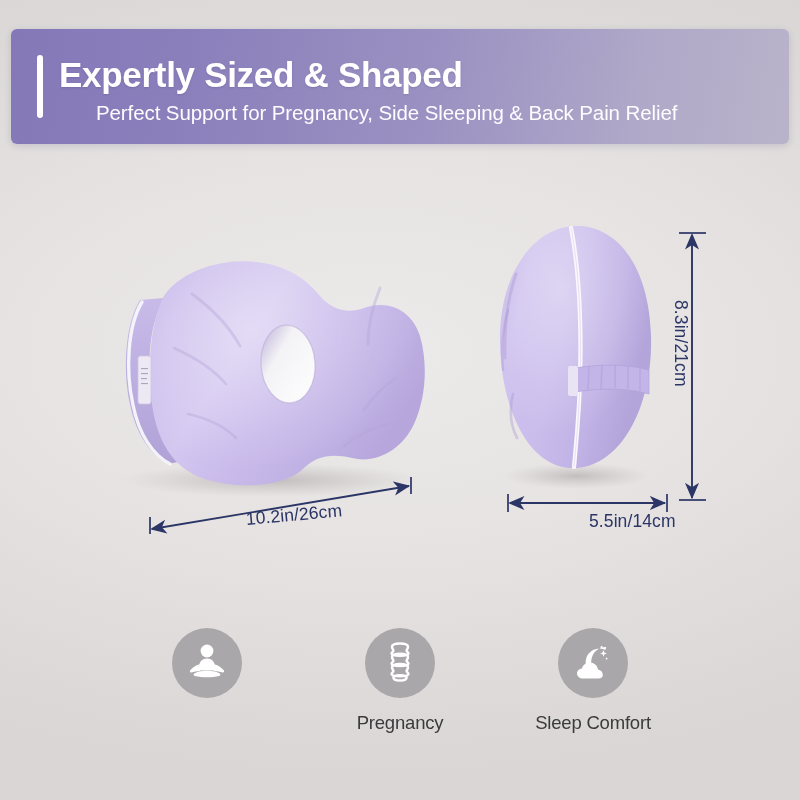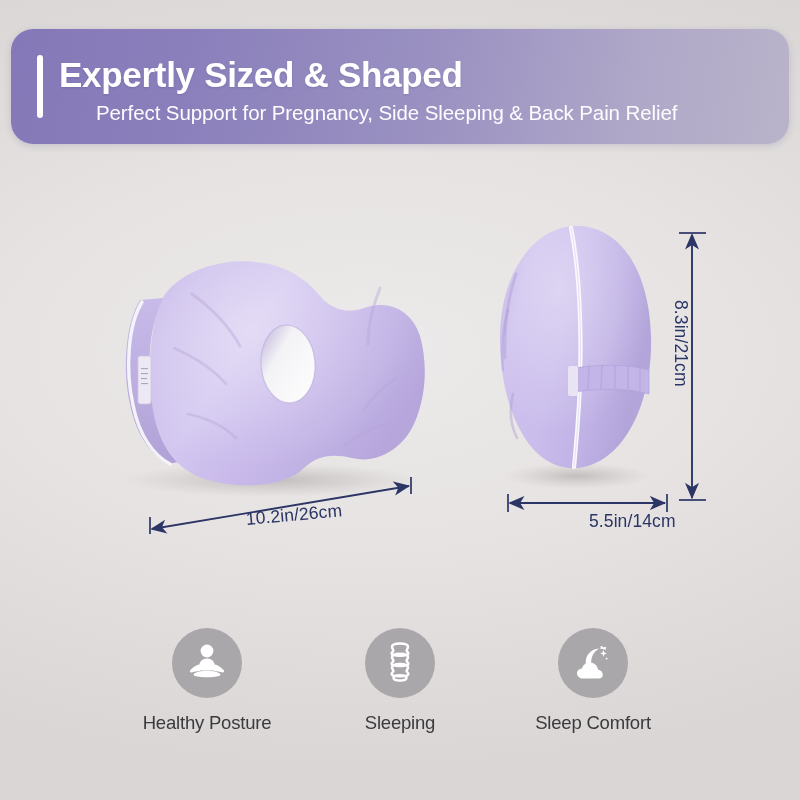--- a/index.html
+++ b/index.html
@@ -10,21 +10,21 @@
   }
   body {
     background:
       radial-gradient(ellipse 780px 420px at 46% 44%, #eceaea 0%, #e6e3e2 46%, #dedbda 78%, #d9d6d5 100%);
     position:relative;
   }
 
   
   .banner {
     position:absolute; left:11px; top:29px; width:778px; height:115px;
-    border-radius:22px;
+    border-radius:6px;
     background:linear-gradient(100deg, #8578b8 0%, #8a7fbb 22%, #9b92c2 55%, #afa8c8 80%, #b9b3ca 100%);
     box-shadow:0 2px 7px rgba(90,80,130,.20);
     overflow:hidden;
   }
   .banner-accent {
     position:absolute; left:26px; top:26px; width:6px; height:63px;
     background:#ffffff; border-radius:3px;
   }
   .banner-title {
     position:absolute; left:48px; top:25px;
@@ -275,21 +275,20 @@
           <path d="M15.6,24.2 C11.6,25.4 8.2,27.6 6.2,30.3 C5.4,31.4 6.1,32.7 7.4,32.4
                    C10.2,31.7 13.2,31.2 15.9,31.0 Z" fill="#fff"></path>
           <path d="M30.4,24.2 C34.4,25.4 37.8,27.6 39.8,30.3 C40.6,31.4 39.9,32.7 38.6,32.4
                    C35.8,31.7 32.8,31.2 30.1,31.0 Z" fill="#fff"></path>
           <path d="M10.5,33.2 C14.2,31.6 18.4,30.8 23,30.8 C27.6,30.8 31.8,31.6 35.5,33.2
                    C36.8,33.8 36.6,35.6 35.2,35.9 C31.4,36.8 27.3,37.2 23,37.2
                    C18.7,37.2 14.6,36.8 10.8,35.9 C9.4,35.6 9.2,33.8 10.5,33.2 Z" fill="#fff"></path>
         </svg>
       </span>
     </div>
-    <div class="feature-label">Healthy Posture</div>
   </div>
 
 
   <div class="feature">
     <div class="feature-circle">
       <span>
         <svg width="46" height="46" viewBox="0 0 46 46">
           <g fill="none" stroke="#fff" stroke-width="2.5" stroke-linejoin="round">
             <path d="M15,7 C15,4.6 18,3.6 23,3.6 C28,3.6 31,4.6 31,7
                      C31,8.6 29.6,9.4 29.6,10.6 C29.6,11.8 31.4,12.2 31.4,13.6
@@ -302,21 +301,21 @@
             <path d="M15,27.4 C15,25 18,24 23,24 C28,24 31,25 31,27.4
                      C31,29 29.6,29.8 29.6,31 C29.6,32.2 31.4,32.6 31.4,34
                      C31.4,35.6 28,36.2 23,36.2 C18,36.2 14.6,35.6 14.6,34
                      C14.6,32.6 16.4,32.2 16.4,31 C16.4,29.8 15,29 15,27.4 Z"></path>
             <path d="M16.4,37.6 C16.4,36 19.2,35.2 23,35.2 C26.8,35.2 29.6,36 29.6,37.6
                      C29.6,39.6 26.8,40.6 23,40.6 C19.2,40.6 16.4,39.6 16.4,37.6 Z"></path>
           </g>
         </svg>
       </span>
     </div>
-    <div class="feature-label">Sleeping</div>
+    <div class="feature-label">Pregnancy</div>
   </div>
 
   <div class="feature">
     <div class="feature-circle">
       <span>
         <svg width="46" height="46" viewBox="0 0 46 46">
           <path d="M30.5,5.5 C24,7.2 19.6,13 19.6,19.8 C19.6,26.8 24.4,32.7 31,34.2
                    C29.8,34.7 28.4,35 27,35 C20,35 14.4,29.2 14.4,22
                    C14.4,14.4 20.8,8.2 28.4,8.2 C29.1,8.2 29.8,8.3 30.5,8.4 Z" transform="translate(2,-1) rotate(16 23 20)" fill="#fff"></path>
           <path d="M33.5,10 L34.4,12.5 L36.9,13.4 L34.4,14.3 L33.5,16.8

